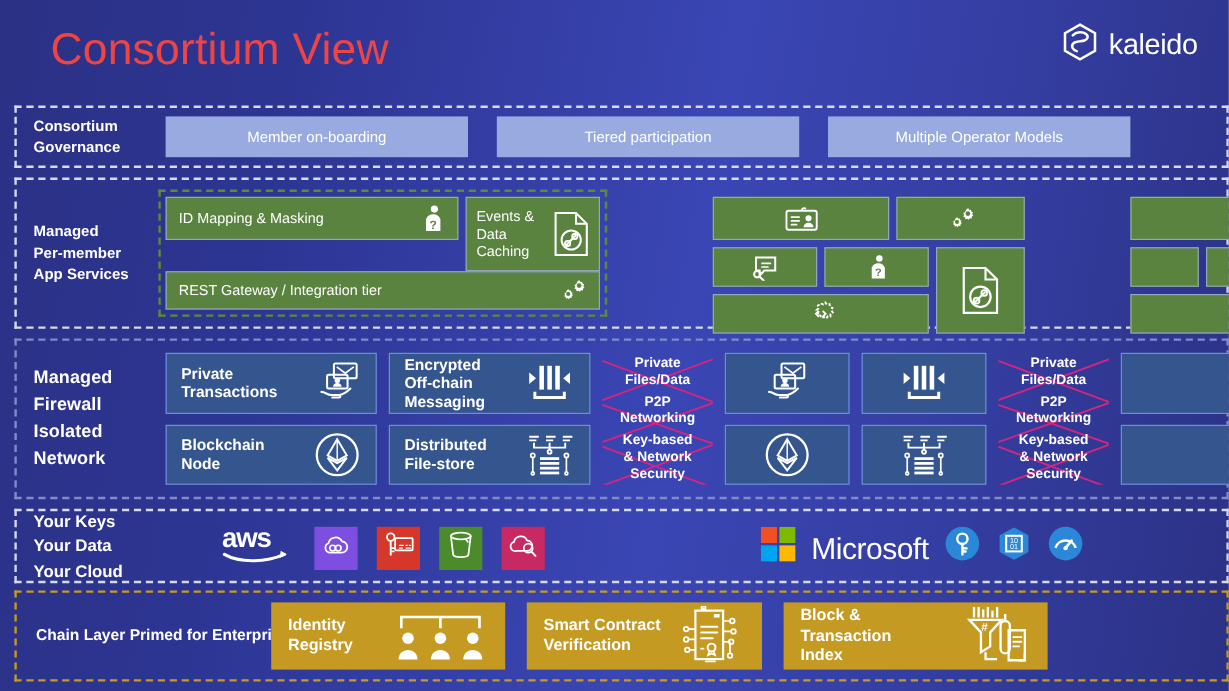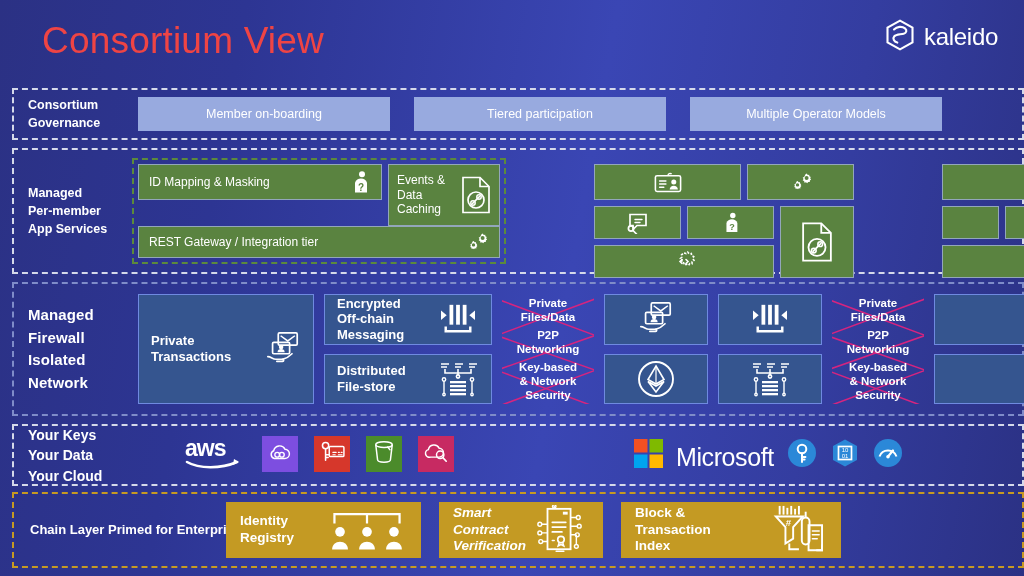--- a/index.html
+++ b/index.html
@@ -92,32 +92,32 @@
   .fw-col { display:flex; flex-direction:column; gap:9px; }
   .fw-card { flex:1; display:flex; align-items:center; justify-content:space-between; padding:0 12px; }
   .fw-card .t { font-size:13px; font-weight:700; line-height:1.2; white-space:pre-line; }
   .crossed { position:relative; width:92px; display:flex; flex-direction:column; justify-content:space-around; align-items:center; text-align:center; }
   .crossed .cg { font-size:11.5px; font-weight:700; line-height:1.22; white-space:pre-line; z-index:2; }
   .crossed svg { position:absolute; inset:0; width:100%; height:100%; z-index:1; }
 
   
   #cloud { top:424px; height:62px; }
   .cloud-row { position:absolute; left:118px; right:0; top:0; bottom:0; display:flex; align-items:center; }
-  .aws-wrap { display:flex; align-items:flex-start; gap:16px; margin-left:52px; }
+  .aws-wrap { display:flex; align-items:flex-end; gap:16px; margin-left:52px; }
   .tile { width:36px; height:36px; display:flex; align-items:center; justify-content:center; }
   .ms-wrap { display:flex; align-items:flex-end; gap:13px; margin-left:180px; }
   .ms-text { font-size:25px; font-weight:400; letter-spacing:-.4px; }
 
   
   #chain { top:492px; height:76px; }
   .chain-row { position:absolute; left:212px; right:0; top:8px; bottom:8px; display:flex; gap:18px; }
   .chain-card { display:flex; align-items:center; justify-content:space-between; padding:0 14px; color:#fff; }
   .chain-card .t { font-size:13.5px; font-weight:700; line-height:1.25; white-space:pre-line; }
   .cc1 { width:195px; }
-  .cc2 { width:164px;font-style:italic; }
+  .cc2 { width:196px; }
   .cc3 { width:220px; }
 </style>
 </head>
 <body>
 
 <div class="slide">
 
   <div class="header">
     <div class="title">Consortium View</div>
     <div class="logo">
@@ -296,20 +296,32 @@
                   <rect x="14" y="2" width="20" height="13" rx="1.3" fill="none" stroke="#fff" stroke-width="1.8"></rect>
                   <path d="M16.5 5l7.5 5.5L31.5 5" fill="none" stroke="#fff" stroke-width="1.6"></path>
                   <rect x="8" y="12" width="18" height="12" rx="1.3" fill="none" stroke="#fff" stroke-width="1.8"></rect>
                   <circle cx="17" cy="17" r="2.4" fill="#fff"></circle>
                   <path d="M13.2 22.5c0-2.2 1.7-3.4 3.8-3.4s3.8 1.2 3.8 3.4z" fill="#fff"></path>
                   <path d="M3 27c3.5 0 5 2.8 8.5 2.8h7c1.6 0 1.6 2.2 0 2.2h-6" fill="none" stroke="#fff" stroke-width="1.8" stroke-linecap="round"></path>
                   <path d="M18.5 30c4-1 7-3 10-6" fill="none" stroke="#fff" stroke-width="1.8" stroke-linecap="round"></path>
                 </svg>
             </span>
           </div>
+          <div class="blue-card fw-card">
+            <span class="t">Blockchain
+Node</span>
+            <span class="ic">
+              <svg width="40" height="40" viewBox="0 0 40 40">
+                  <circle cx="20" cy="20" r="17" fill="none" stroke="#fff" stroke-width="1.9"></circle>
+                  <path d="M20 7 L28 20.5 L20 25 L12 20.5 Z" fill="none" stroke="#fff" stroke-width="1.6"></path>
+                  <path d="M20 7 L20 25" stroke="#fff" stroke-width="1.2"></path>
+                  <path d="M12 22.5 L20 33 L28 22.5 L20 27 Z" fill="none" stroke="#fff" stroke-width="1.6"></path>
+                </svg>
+            </span>
+          </div>
         </div>
 
         <div class="fw-col" style="width:168px">
           <div class="blue-card fw-card">
             <span class="t">Encrypted
 Off-chain
 Messaging</span>
             <span class="ic">
               <svg width="42" height="34" viewBox="0 0 44 36">
                   <g fill="#fff">

